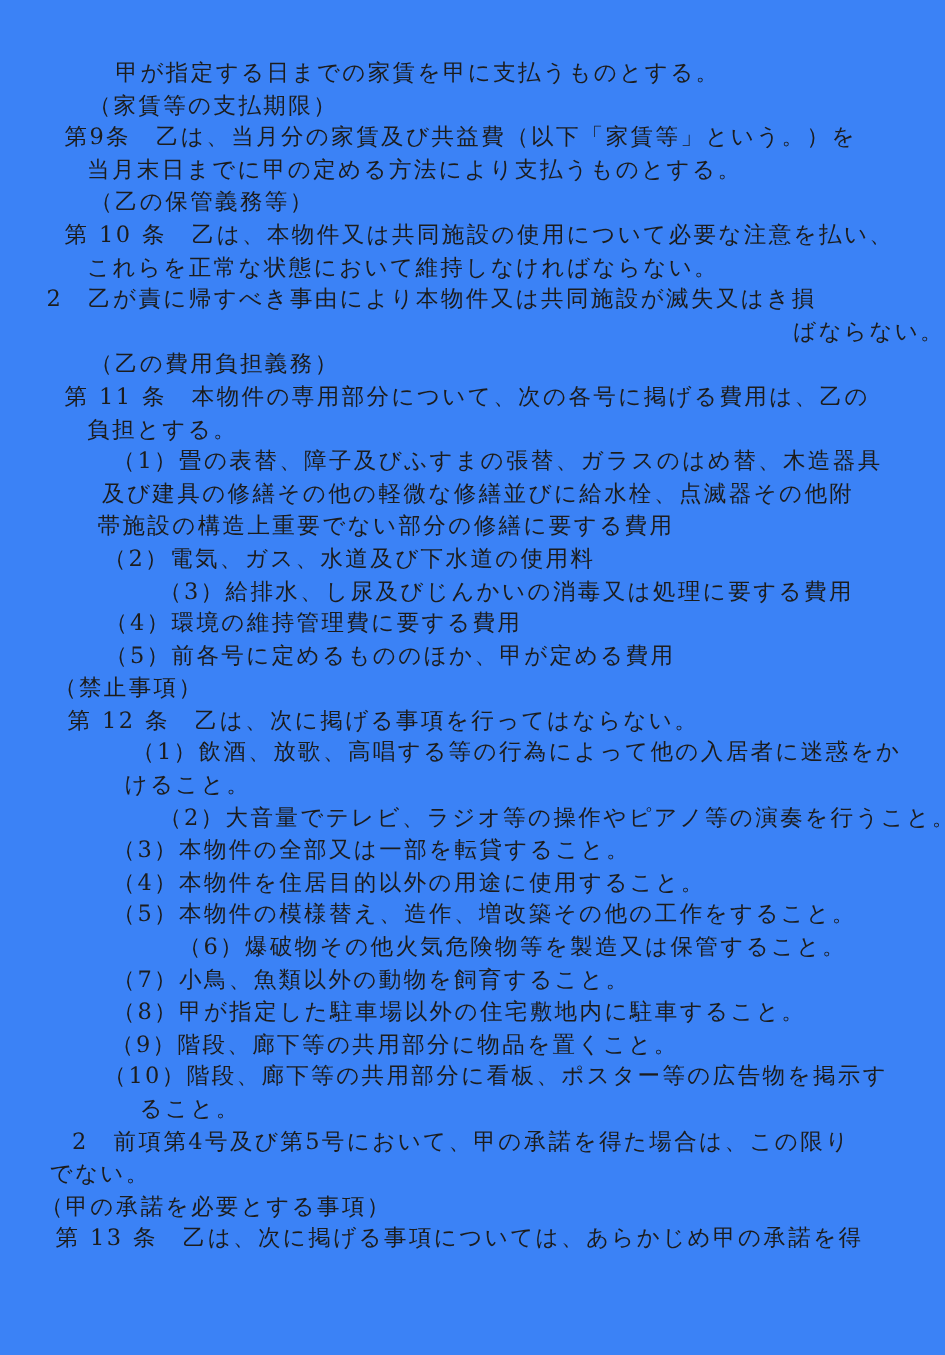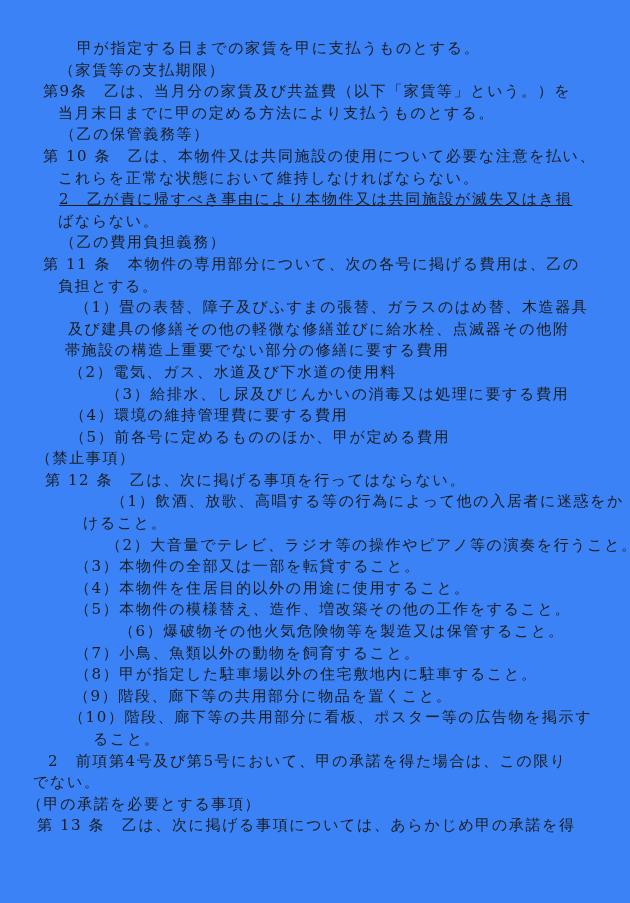--- a/index.html
+++ b/index.html
@@ -38,35 +38,35 @@
 
 <div class="page">
   <div class="doc" id="doc-lines">
       <div class="line" style="padding-left: 77px;">甲が指定する日までの家賃を甲に支払うものとする。</div>
       <div class="line" style="padding-left: 59px;">（家賃等の支払期限）</div>
       <div class="line" style="padding-left: 43px;">第9条　乙は、当月分の家賃及び共益費（以下「家賃等」という。）を</div>
       <div class="line" style="padding-left: 58px;">当月末日までに甲の定める方法により支払うものとする。</div>
       <div class="line" style="padding-left: 60px;">（乙の保管義務等）</div>
       <div class="line" style="padding-left: 43px;">第 10 条　乙は、本物件又は共同施設の使用について必要な注意を払い、</div>
       <div class="line" style="padding-left: 58px;">これらを正常な状態において維持しなければならない。</div>
-      <div class="line" style="padding-left: 59px; text-decoration: underline;">2　乙が責に帰すべき事由により本物件又は共同施設が滅失又はき損</div>
-      <div class="line" style="padding-left: 58px;">ばならない。</div>
+      <div class="line" style="padding-left: 31px;">2　乙が責に帰すべき事由により本物件又は共同施設が滅失又はき損</div>
+      <div class="line" style="padding-left: 58px; text-align: right;">ばならない。</div>
       <div class="line" style="padding-left: 60px;">（乙の費用負担義務）</div>
       <div class="line" style="padding-left: 43px;">第 11 条　本物件の専用部分について、次の各号に掲げる費用は、乙の</div>
       <div class="line" style="padding-left: 58px;">負担とする。</div>
       <div class="line" style="padding-left: 75px;">（1）畳の表替、障子及びふすまの張替、ガラスのはめ替、木造器具</div>
       <div class="line" style="padding-left: 68px;">及び建具の修繕その他の軽微な修繕並びに給水栓、点滅器その他附</div>
       <div class="line" style="padding-left: 65px;">帯施設の構造上重要でない部分の修繕に要する費用</div>
       <div class="line" style="padding-left: 69px;">（2）電気、ガス、水道及び下水道の使用料</div>
       <div class="line" style="padding-left: 70px; margin-left: 36px;">（3）給排水、し尿及びじんかいの消毒又は処理に要する費用</div>
       <div class="line" style="padding-left: 70px;">（4）環境の維持管理費に要する費用</div>
       <div class="line" style="padding-left: 70px;">（5）前各号に定めるもののほか、甲が定める費用</div>
       <div class="line" style="padding-left: 36px;">（禁止事項）</div>
       <div class="line" style="padding-left: 45px;">第 12 条　乙は、次に掲げる事項を行ってはならない。</div>
-      <div class="line" style="padding-left: 111px;">（1）飲酒、放歌、高唱する等の行為によって他の入居者に迷惑をか</div>
+      <div class="line" style="padding-left: 88px;">（1）飲酒、放歌、高唱する等の行為によって他の入居者に迷惑をか</div>
       <div class="line" style="padding-left: 83px;">けること。</div>
       <div class="line" style="padding-left: 106px;">（2）大音量でテレビ、ラジオ等の操作やピアノ等の演奏を行うこと。</div>
       <div class="line" style="padding-left: 75px;">（3）本物件の全部又は一部を転貸すること。</div>
       <div class="line" style="padding-left: 75px;">（4）本物件を住居目的以外の用途に使用すること。</div>
       <div class="line" style="padding-left: 75px;">（5）本物件の模様替え、造作、増改築その他の工作をすること。</div>
       <div class="line" style="padding-left: 75px; margin-left: 44px;">（6）爆破物その他火気危険物等を製造又は保管すること。</div>
       <div class="line" style="padding-left: 75px;">（7）小鳥、魚類以外の動物を飼育すること。</div>
       <div class="line" style="padding-left: 75px;">（8）甲が指定した駐車場以外の住宅敷地内に駐車すること。</div>
       <div class="line" style="padding-left: 74px;">（9）階段、廊下等の共用部分に物品を置くこと。</div>
       <div class="line" style="padding-left: 69px;">（10）階段、廊下等の共用部分に看板、ポスター等の広告物を掲示す</div>

